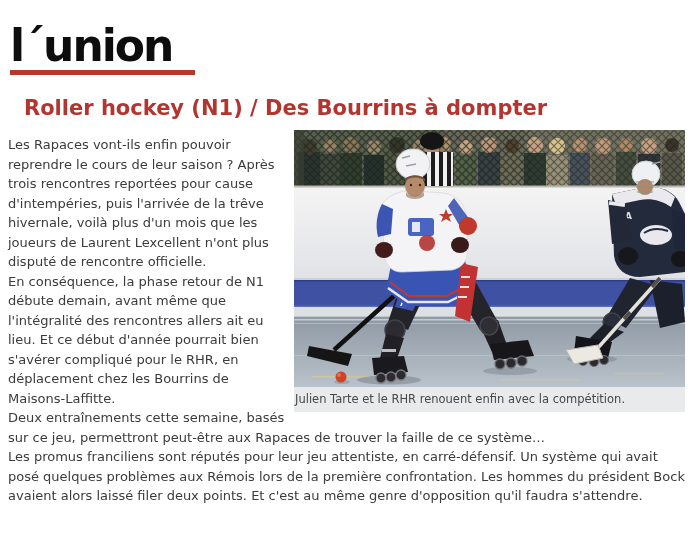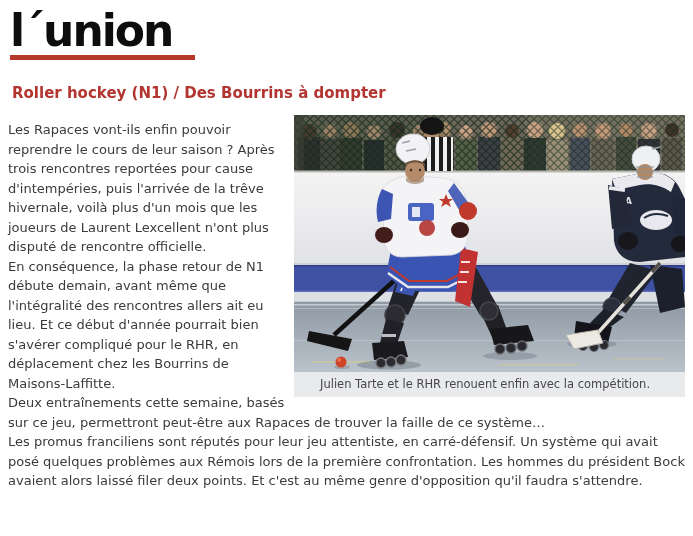--- a/index.html
+++ b/index.html
@@ -4,43 +4,43 @@
 <style>
   html,body{margin:0;padding:0;background:#ffffff;}
   body{
     width:693px;height:536px;overflow:hidden;
     font-family:"DejaVu Sans","Liberation Sans",sans-serif;
     color:#3b3b3b;
   }
   .page{padding:4px 8px 0 8px;width:677px;}
 
   
-  .masthead{margin-top:4px;}
+  .masthead{margin-top:19px;}
   .logo{
     font-weight:bold;font-size:44px;line-height:46px;color:#0d0d0d;
     letter-spacing:-2px;padding-left:2px;
   }
   .logo-underline{width:185px;height:5px;background:#b5382a;margin:1px 0 0 2px;}
 
   
   .headline{
-    margin:21px 0 0 4px;font-size:15px;line-height:24px;font-weight:bold;color:#b23530;
+    margin:21px 0 0 16px;font-size:21px;line-height:24px;font-weight:bold;color:#b23530;
   }
 
   
   .article-body{margin-top:15px;font-size:13px;line-height:19.5px;color:#3b3b3b;}
   .article-body p{margin:0;padding:0;}
 
   figure.photo{
     float:right;width:391px;margin:-5px 0 6px 9px;padding:0;
   }
   .photo-frame{width:391px;height:257px;display:block;background:#9aa4ae;}
   .photo-caption{
     display:block;background:#e8eaec;color:#47474a;
-    font-size:11.5px;line-height:15px;padding:5px 8px 5px 26px;
+    font-size:11.5px;line-height:15px;padding:5px 8px 5px 1px;
   }
 </style>
 </head>
 <body>
 
 <div class="page">
 
   <div class="masthead">
     <div class="logo">l´union</div>
     <div class="logo-underline"></div>

